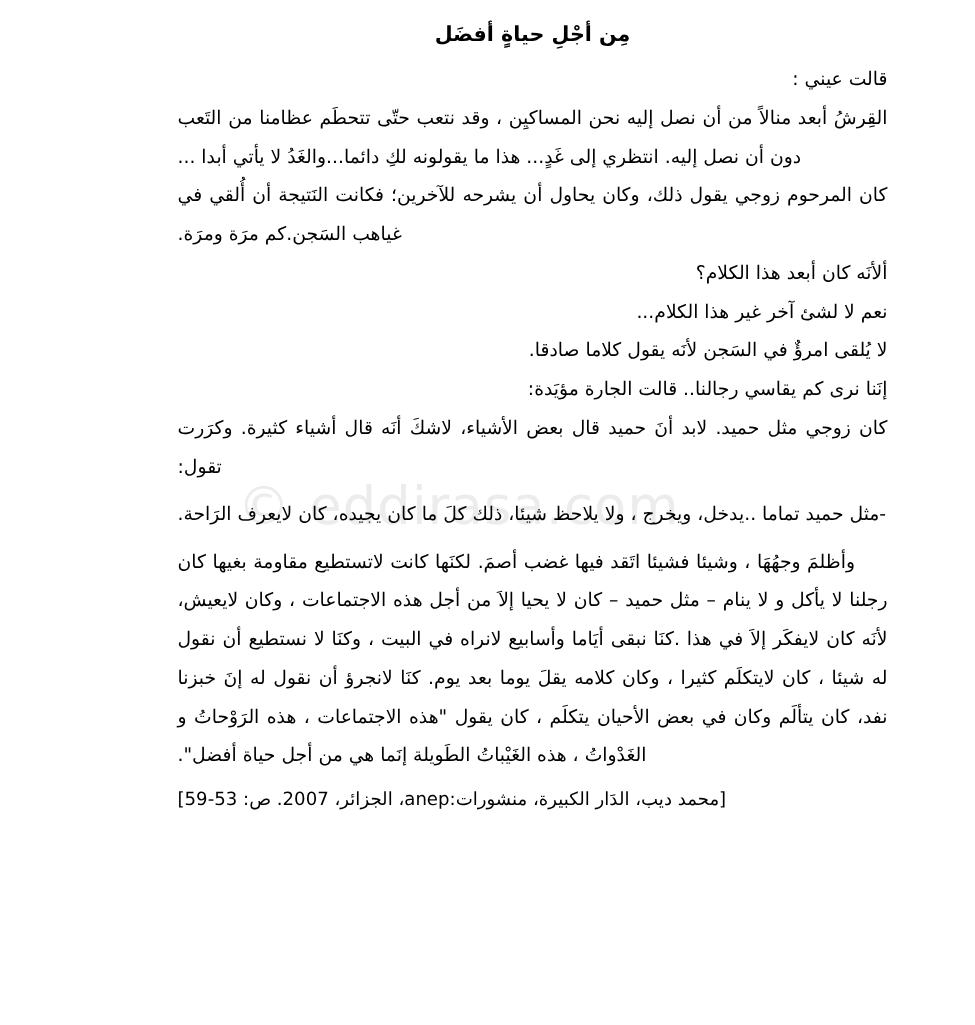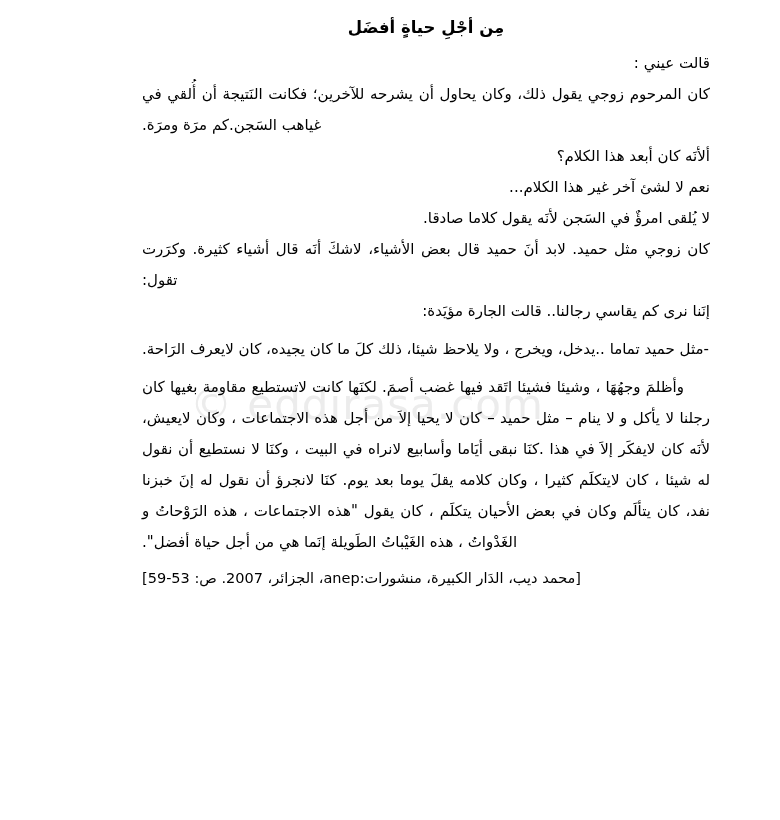--- a/index.html
+++ b/index.html
@@ -113,34 +113,35 @@
   </div>
 
   <div class="content">
 
     <h1 class="doc-title">مِن أجْلِ حياةٍ أفضَل</h1>
 
     <div class="gap-sm"></div>
 
     <p class="para right">قالت عيني :</p>
 
+    <p class="para">القِرشُ أبعد منالاً من أن نصل إليه نحن المساكيِن ، وقد نتعب حتّى تتحطَم عظامنا من التَعب دون أن نصل إليه. انتظري إلى غَدٍ... هذا ما يقولونه لكِ دائما...والغَدُ لا يأتي أبدا ...</p>
 
 
     <p class="para">كان المرحوم زوجي يقول ذلك، وكان يحاول أن يشرحه للآخرين؛ فكانت النَتيجة أن أُلقي في غياهب السَجن.كم مرَة ومرَة.</p>
 
     <p class="para right">ألأنَه كان أبعد هذا الكلام؟</p>
 
     <p class="para right">نعم لا لشئ آخر غير هذا الكلام...</p>
 
     <p class="para right">لا يُلقى امرؤٌ في السَجن لأنَه يقول كلاما صادقا.</p>
 
 
+    <p class="para right">إنَنا نرى كم يقاسي رجالنا..    قالت الجارة مؤيَدة:</p>
+
     <p class="para">كان زوجي مثل حميد. لابد أنَ حميد قال بعض الأشياء، لاشكَ أنَه قال أشياء كثيرة. وكرَرت تقول:</p>
-
-    <p class="para right">إنَنا نرى كم يقاسي رجالنا..    قالت الجارة مؤيَدة:</p>
 
     <div class="gap-sm"></div>
 
     <p class="para">-مثل حميد تماما ..يدخل، ويخرج ، ولا يلاحظ شيئا، ذلك كلَ ما كان يجيده، كان لايعرف الرَاحة.</p>
 
     <div class="gap-sm"></div>
 
     <p class="para indent">وأظلمَ وجهُهَا ، وشيئا فشيئا اتَقد فيها غضب أصمَ. لكنَها كانت لاتستطيع مقاومة بغيها كان رجلنا لا يأكل و لا ينام – مثل حميد – كان لا يحيا إلاَ من أجل هذه الاجتماعات ، وكان لايعيش، لأنَه كان لايفكَر  إلاَ في هذا .كنَا نبقى أيَاما وأسابيع لانراه في البيت ، وكنَا لا نستطيع أن نقول له شيئا ، كان لايتكلَم كثيرا ، وكان كلامه يقلَ يوما بعد يوم. كنَا لانجرؤ أن نقول له إنَ خبزنا نفد، كان يتألَم وكان في بعض الأحيان يتكلَم ، كان يقول  "هذه الاجتماعات ، هذه الرَوْحاتُ و الغَدْواتُ ، هذه الغَيْباتُ الطَويلة إنَما هي من أجل حياة أفضل".</p>
 
     <div class="gap-sm"></div>

